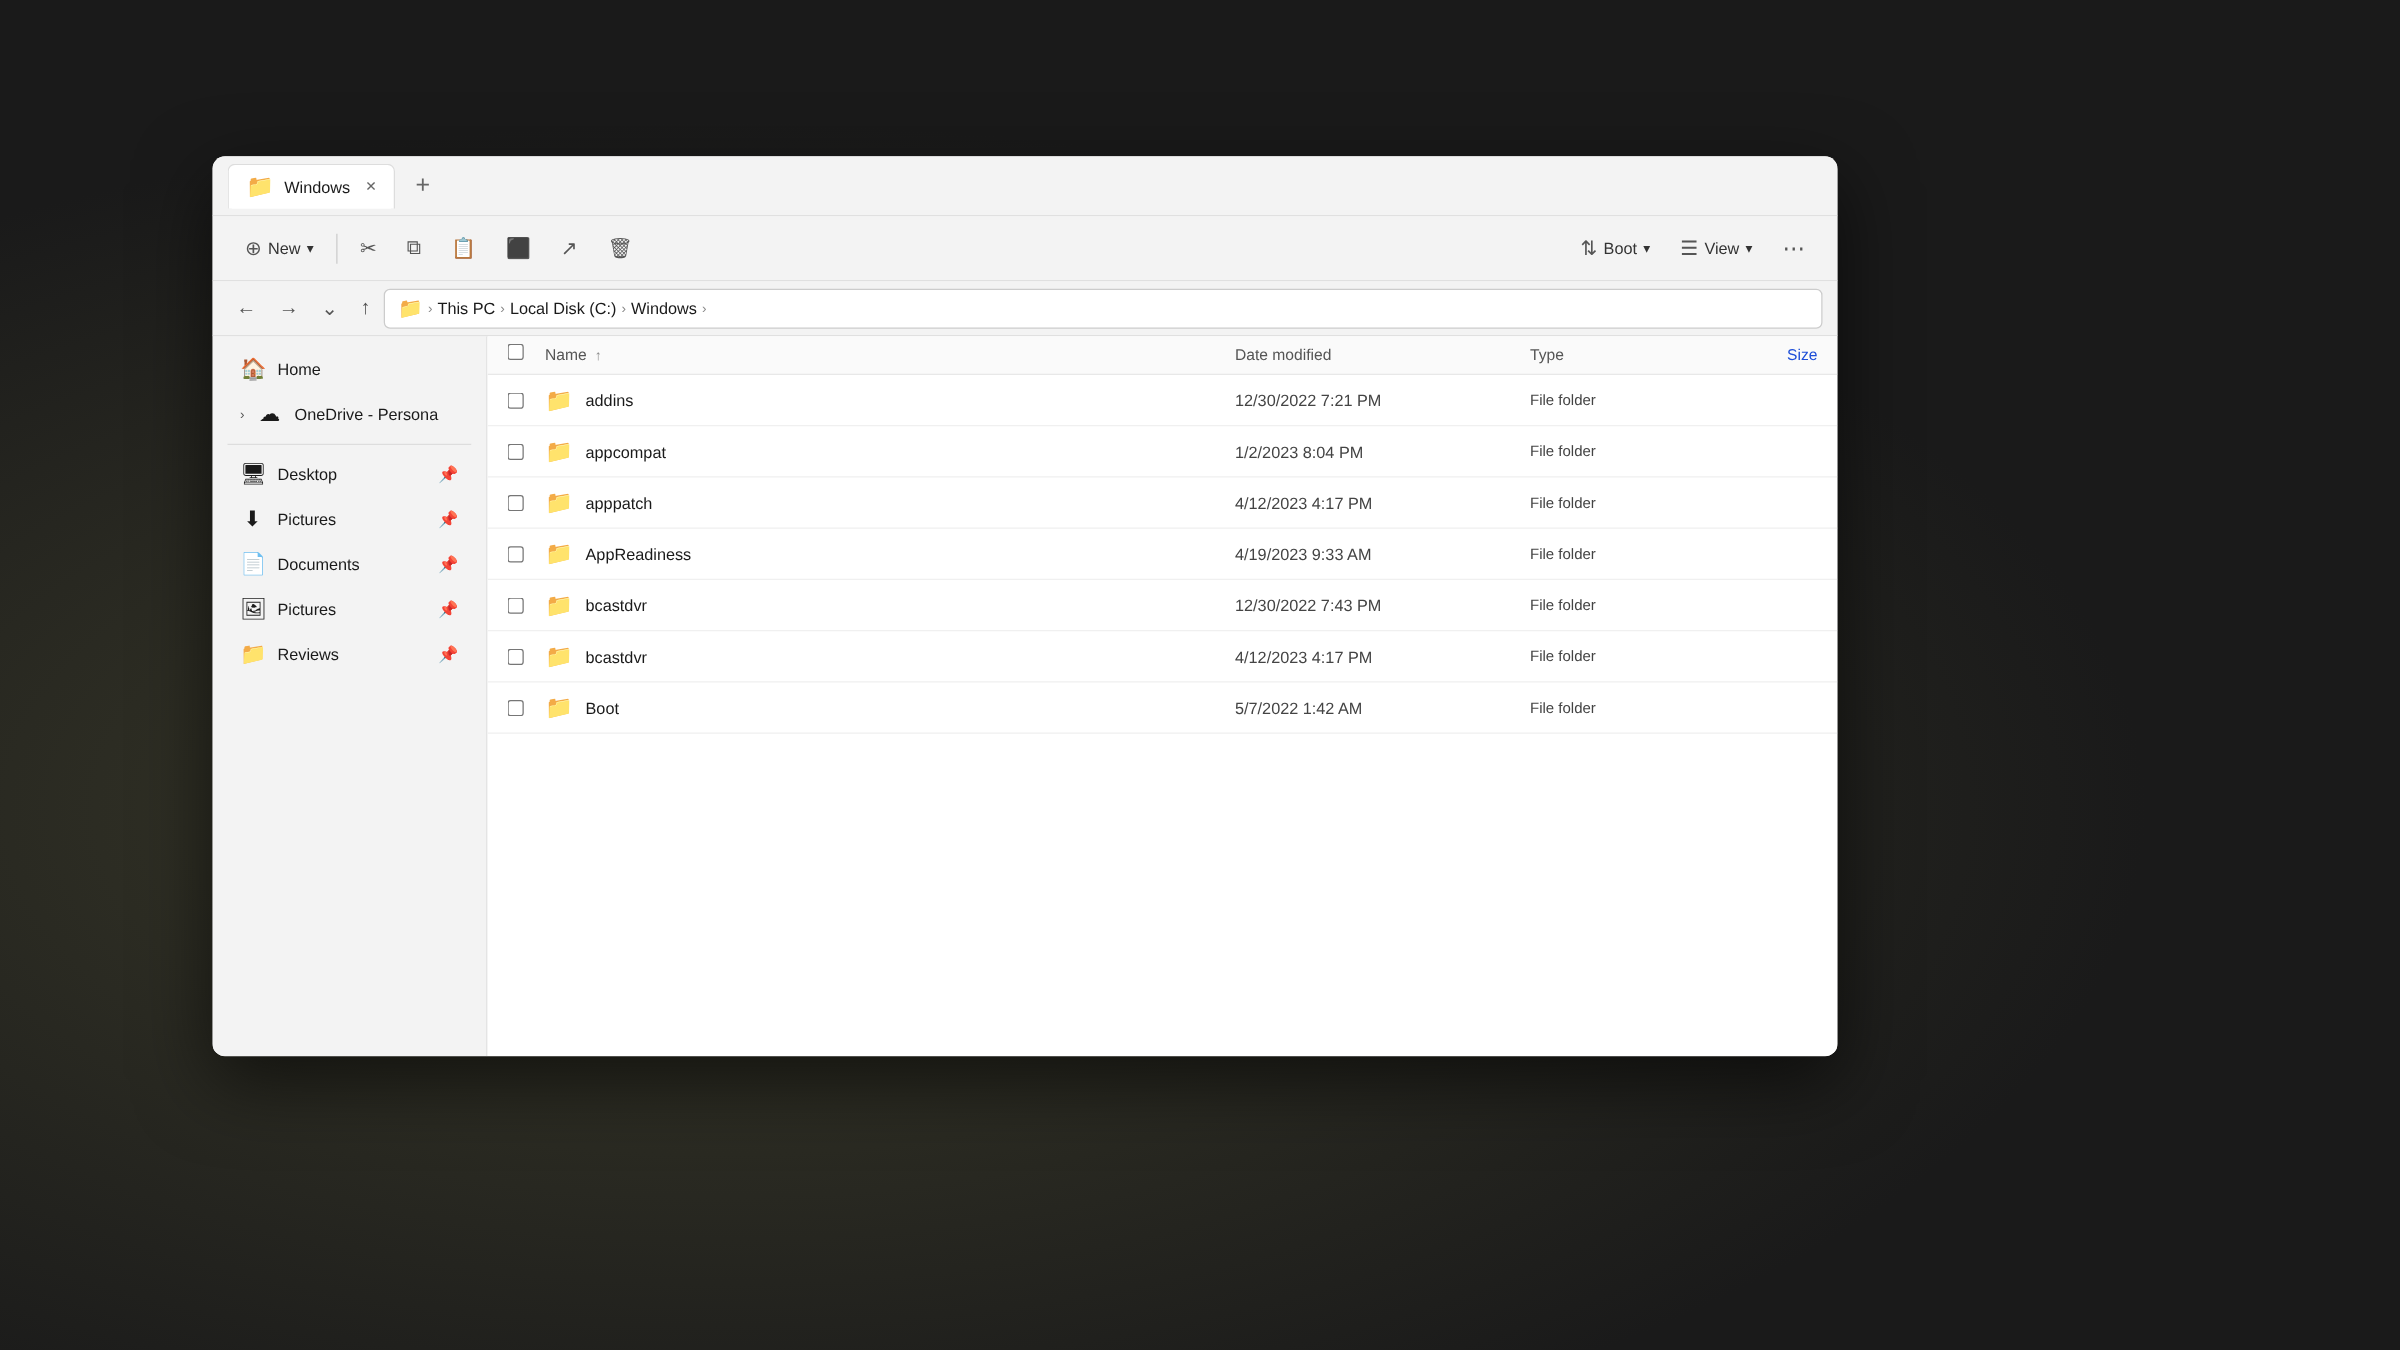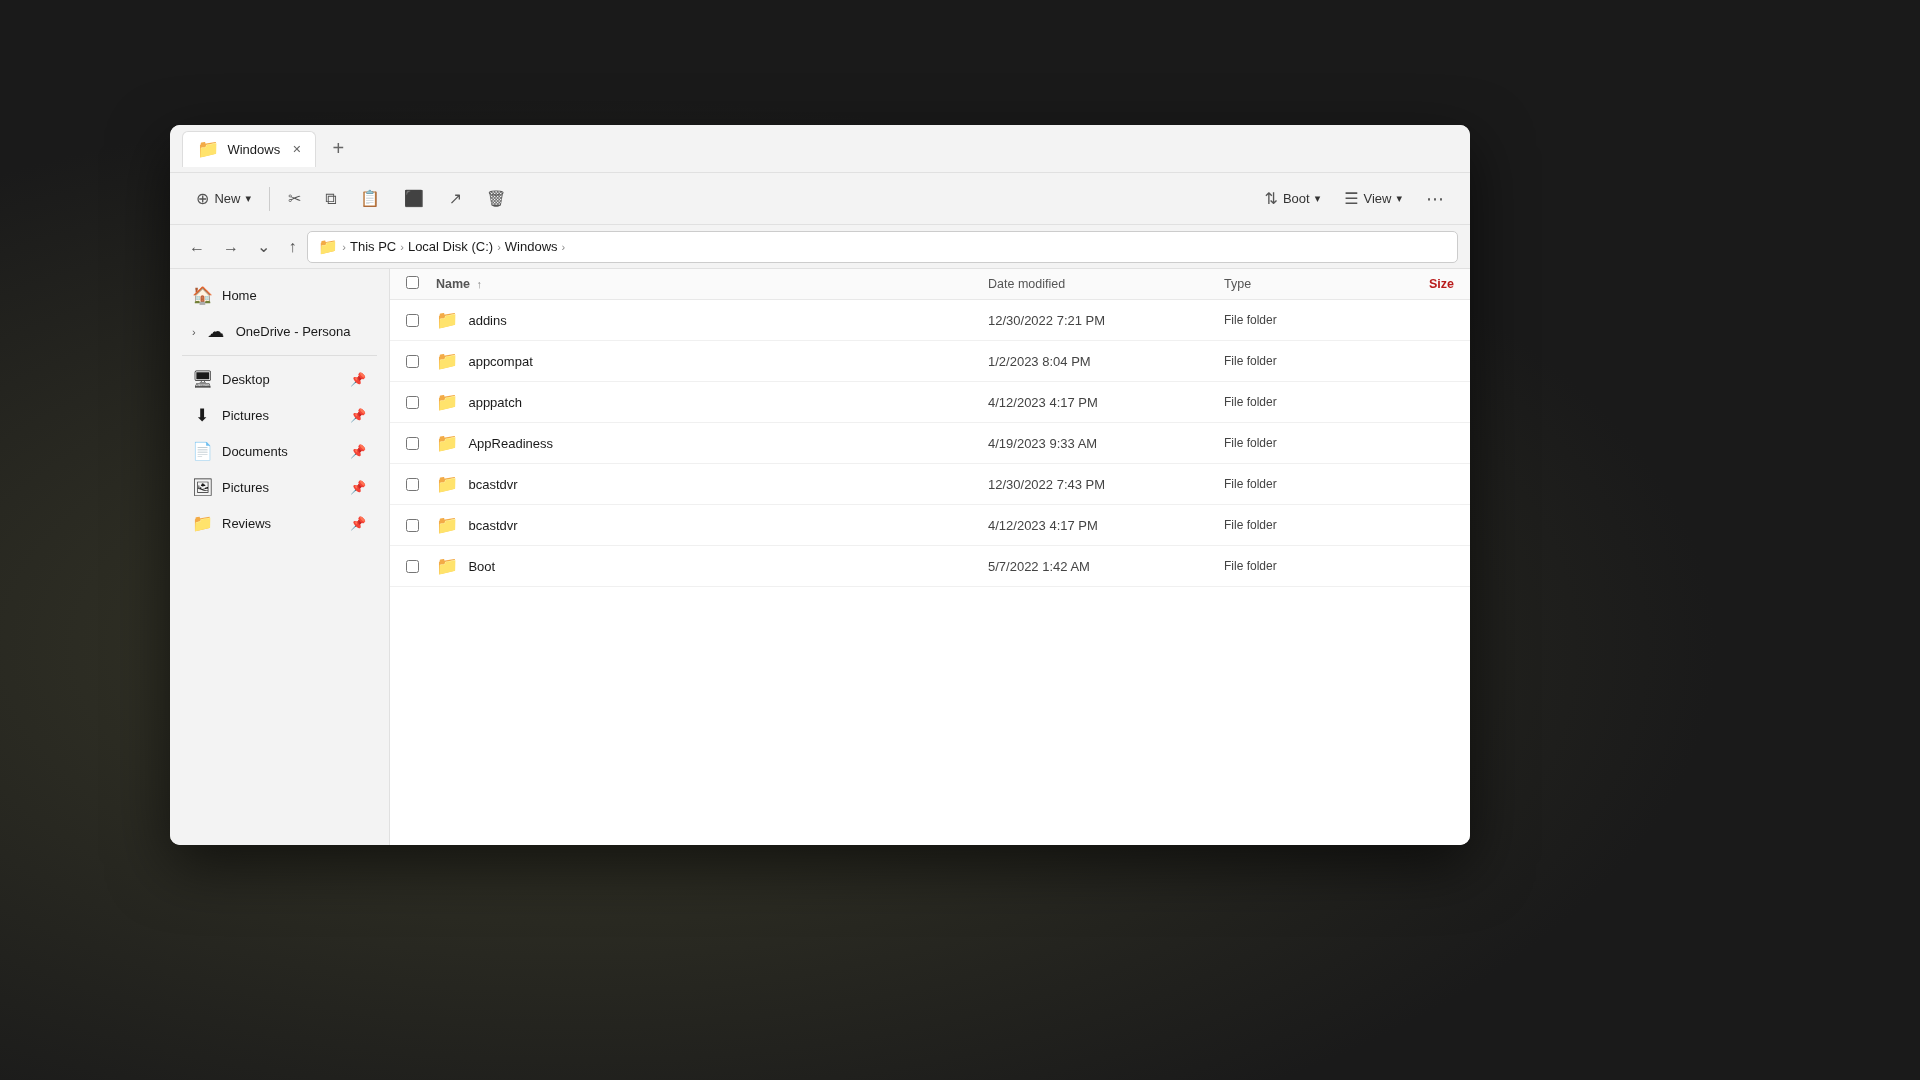--- a/index.html
+++ b/index.html
@@ -260,21 +260,21 @@
     }
 
     .col-checkbox {
       width: 30px;
     }
 
     .col-name {
       flex: 2;
       font-size: 12.5px;
       color: #555;
-      font-weight: 700;
+      font-weight: 400;
       cursor: pointer;
     }
 
     .col-date {
       width: 200px;
       font-size: 12.5px;
       color: #555;
       font-weight: 500;
     }
 
@@ -282,22 +282,22 @@
       width: 150px;
       font-size: 12.5px;
       color: #555;
       font-weight: 500;
       margin-left: 36px;
     }
 
     .col-size {
       width: 80px;
       font-size: 12.5px;
-      color: #b91c1c;
-      font-weight: 700;
+      color: #1d4ed8;
+      font-weight: 400;
       text-align: right;
     }
 
     .file-row {
       display: flex;
       align-items: center;
       padding: 9px 16px;
       border-bottom: 1px solid #f0f0f0;
       cursor: pointer;
     }

